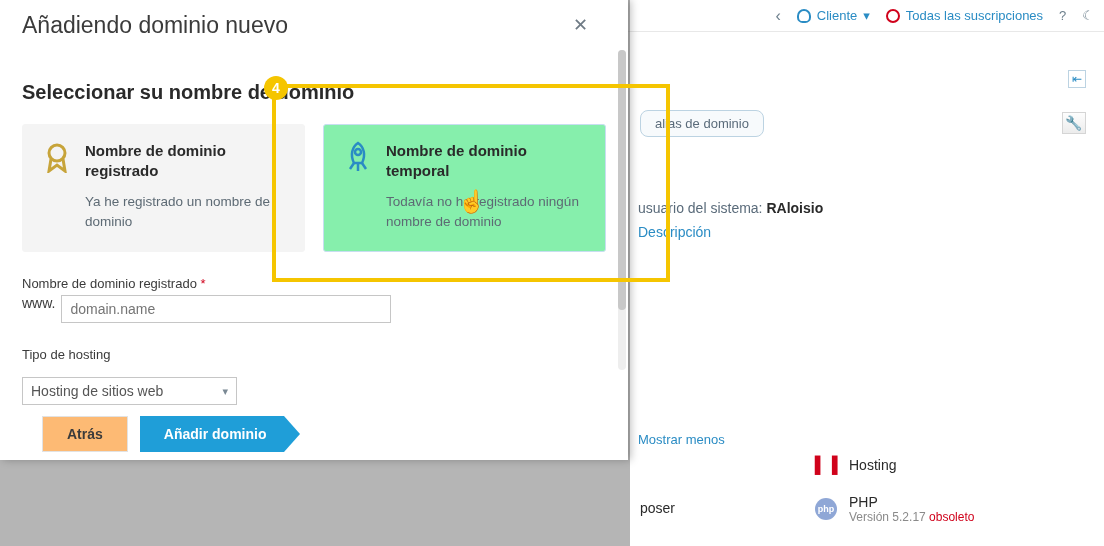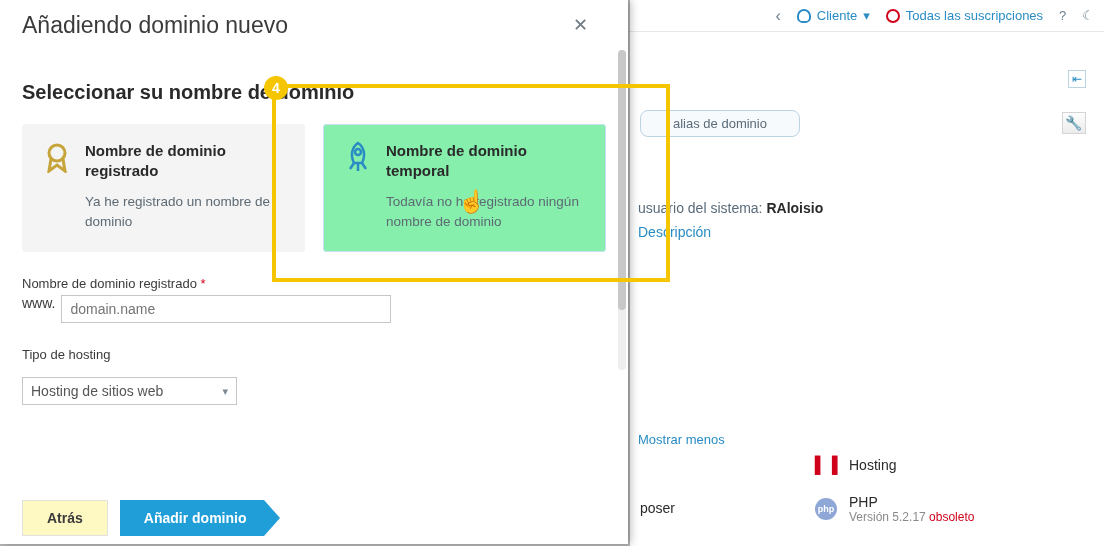--- a/index.html
+++ b/index.html
@@ -9,34 +9,34 @@
   
   .bg { position: absolute; inset: 0; background: #fff; }
   .bg .dim { position: absolute; left: 0; top: 0; width: 630px; height: 546px; background: rgba(120,120,120,0.55); pointer-events: none; }
   .bg-top { position:absolute; top:0; left:0; right:0; height:32px; border-bottom:1px solid #e8e8e8; display:flex; align-items:center; padding:0 10px; gap:16px; color:#5a6b7a; font-size:13px;}
   .bg-top .spacer { flex:1; }
   .bg-top .user { color:#2a8cc4; display:flex; align-items:center; gap:6px;}
   .bg-top .subs { color:#2a8cc4; display:flex; align-items:center; gap:6px;}
   .bg-top .chev { font-size:16px; color:#6c7f8c;}
   .bg-top .q { color:#6c7f8c; }
   .side-toggle { position:absolute; top:70px; right:18px; width:18px; height:18px; border:1px solid #bcd3e2; color:#2a8cc4; display:flex;align-items:center;justify-content:center;font-size:12px; background:#fff;}
-  .alias-pill { position:absolute; top:110px; left:640px; padding:5px 32px; border:1px solid #bcd3e2; border-radius:8px; background:#f7fafc; color:#5a6b7a; font-size:13px;}
+  .alias-pill { position:absolute; top:110px; left:640px; padding:5px 14px; border:1px solid #bcd3e2; border-radius:8px; background:#f7fafc; color:#5a6b7a; font-size:13px;}
   .tools { position:absolute; top:112px; right:18px; width:24px; height:22px; background:linear-gradient(#fdfdfd,#ececec); border:1px solid #d5d5d5; display:flex;align-items:center;justify-content:center; color:#7a8994; font-size:14px;}
   .sysuser { position:absolute; top:200px; left:638px; color:#5a6b7a; font-size:14px;}
   .sysuser b { color:#2a2a2a; font-weight:600;}
   .desc-link { position:absolute; top:224px; left:638px; color:#2a8cc4; font-size:14px;}
   .showless { position:absolute; top:432px; left:638px; color:#2a8cc4; font-size:13px;}
   .featcol { position:absolute; top:454px; left:815px; }
   .feat { display:flex; align-items:center; gap:12px; margin-bottom:18px; font-size:14px; color:#2a2a2a;}
   .feat .ic { width:22px; height:22px; display:flex;align-items:center;justify-content:center; font-size:16px;}
   .feat .sub { display:block; font-size:12px; color:#8a8a8a;}
   .feat .ob { color:#d0021b; }
 
   
-  .modal { position:absolute; left:0; top:0; width:628px; height:544px; background:#fff; box-shadow: 3px 0 8px rgba(0,0,0,0.25); }
+  .modal { position:absolute; left:0; top:0; width:628px; height:460px; background:#fff; box-shadow: 3px 0 8px rgba(0,0,0,0.25); }
   .modal-inner { position:absolute; inset:0; padding:12px 22px 0 22px; overflow:hidden;}
   .modal h1 { font-size:23px; font-weight:400; color:#3b3b3b; }
   .modal .close { position:absolute; top:14px; right:40px; color:#6f7b85; font-size:18px; cursor:pointer;}
   .scrollbar { position:absolute; right:2px; top:50px; width:8px; height:320px; background:#eee; border-radius:4px;}
   .scrollbar .thumb { position:absolute; top:0; width:8px; height:260px; background:#c8c8c8; border-radius:4px;}
 
   .sect { margin-top:42px; font-size:20px; font-weight:600; color:#2a2a2a;}
   .cards { display:flex; gap:18px; margin-top:20px;}
   .card { flex:1; background:#f4f4f4; border:1px solid #f4f4f4; border-radius:3px; padding:16px 18px 20px 18px; display:flex; flex-direction:column; gap:12px; cursor:pointer; position:relative;}
   .card.sel { background:#86efac; border:1px solid #c7def0;}
@@ -54,21 +54,21 @@
   input[type=text], .select-like { height:28px; border:1px solid #c6c6c6; padding:0 8px; font-size:14px; color:#555; background:#fff;}
   .domain-in { width:330px;}
   .search-wrap { position:relative; width:320px;}
   .search-wrap input { width:100%; padding-right:28px;}
   .search-wrap .mag { position:absolute; right:6px; top:5px; color:#9aa3aa; font-size:15px;}
   .select-like { width:215px; display:flex; align-items:center; justify-content:space-between;margin-top:15px;}
   .select-like .arr { color:#7a8994; font-size:11px;}
 
   .footer { position:absolute; left:22px; bottom:8px; display:flex; gap:12px;}
   .btn { height:36px; display:flex; align-items:center; padding:0 24px; font-size:14px; cursor:pointer; border:none;}
-  .btn.back { background:#fef9c3; color:#3b3b3b; font-weight:600; border:1px solid #e2e2e2;}
+  .btn.back { background:#fdba74; color:#3b3b3b; font-weight:600; border:1px solid #e2e2e2;margin-left:20px;}
   .btn.primary { background:#1f9ed8; color:#fff; font-weight:600; position:relative; padding-right:18px;}
   .btn.primary::after { content:""; position:absolute; right:-16px; top:0; border-top:18px solid transparent; border-bottom:18px solid transparent; border-left:16px solid #1f9ed8;}
 
   
   .step-box { position:absolute; left:272px; top:84px; width:398px; height:198px; border:4px solid #f5c500; pointer-events:none;}
   .step-badge { position:absolute; left:264px; top:76px; width:24px; height:24px; background:#f5c500; border-radius:50%; color:#fff; font-weight:700; font-size:14px; display:flex;align-items:center;justify-content:center;}
 
   .ico-user { width:14px;height:14px;border:2px solid #2a8cc4;border-radius:50% 50% 40% 40%; position:relative;}
   .ico-world { width:14px;height:14px;border:2px solid #d0021b;border-radius:50%;}
 </style>

